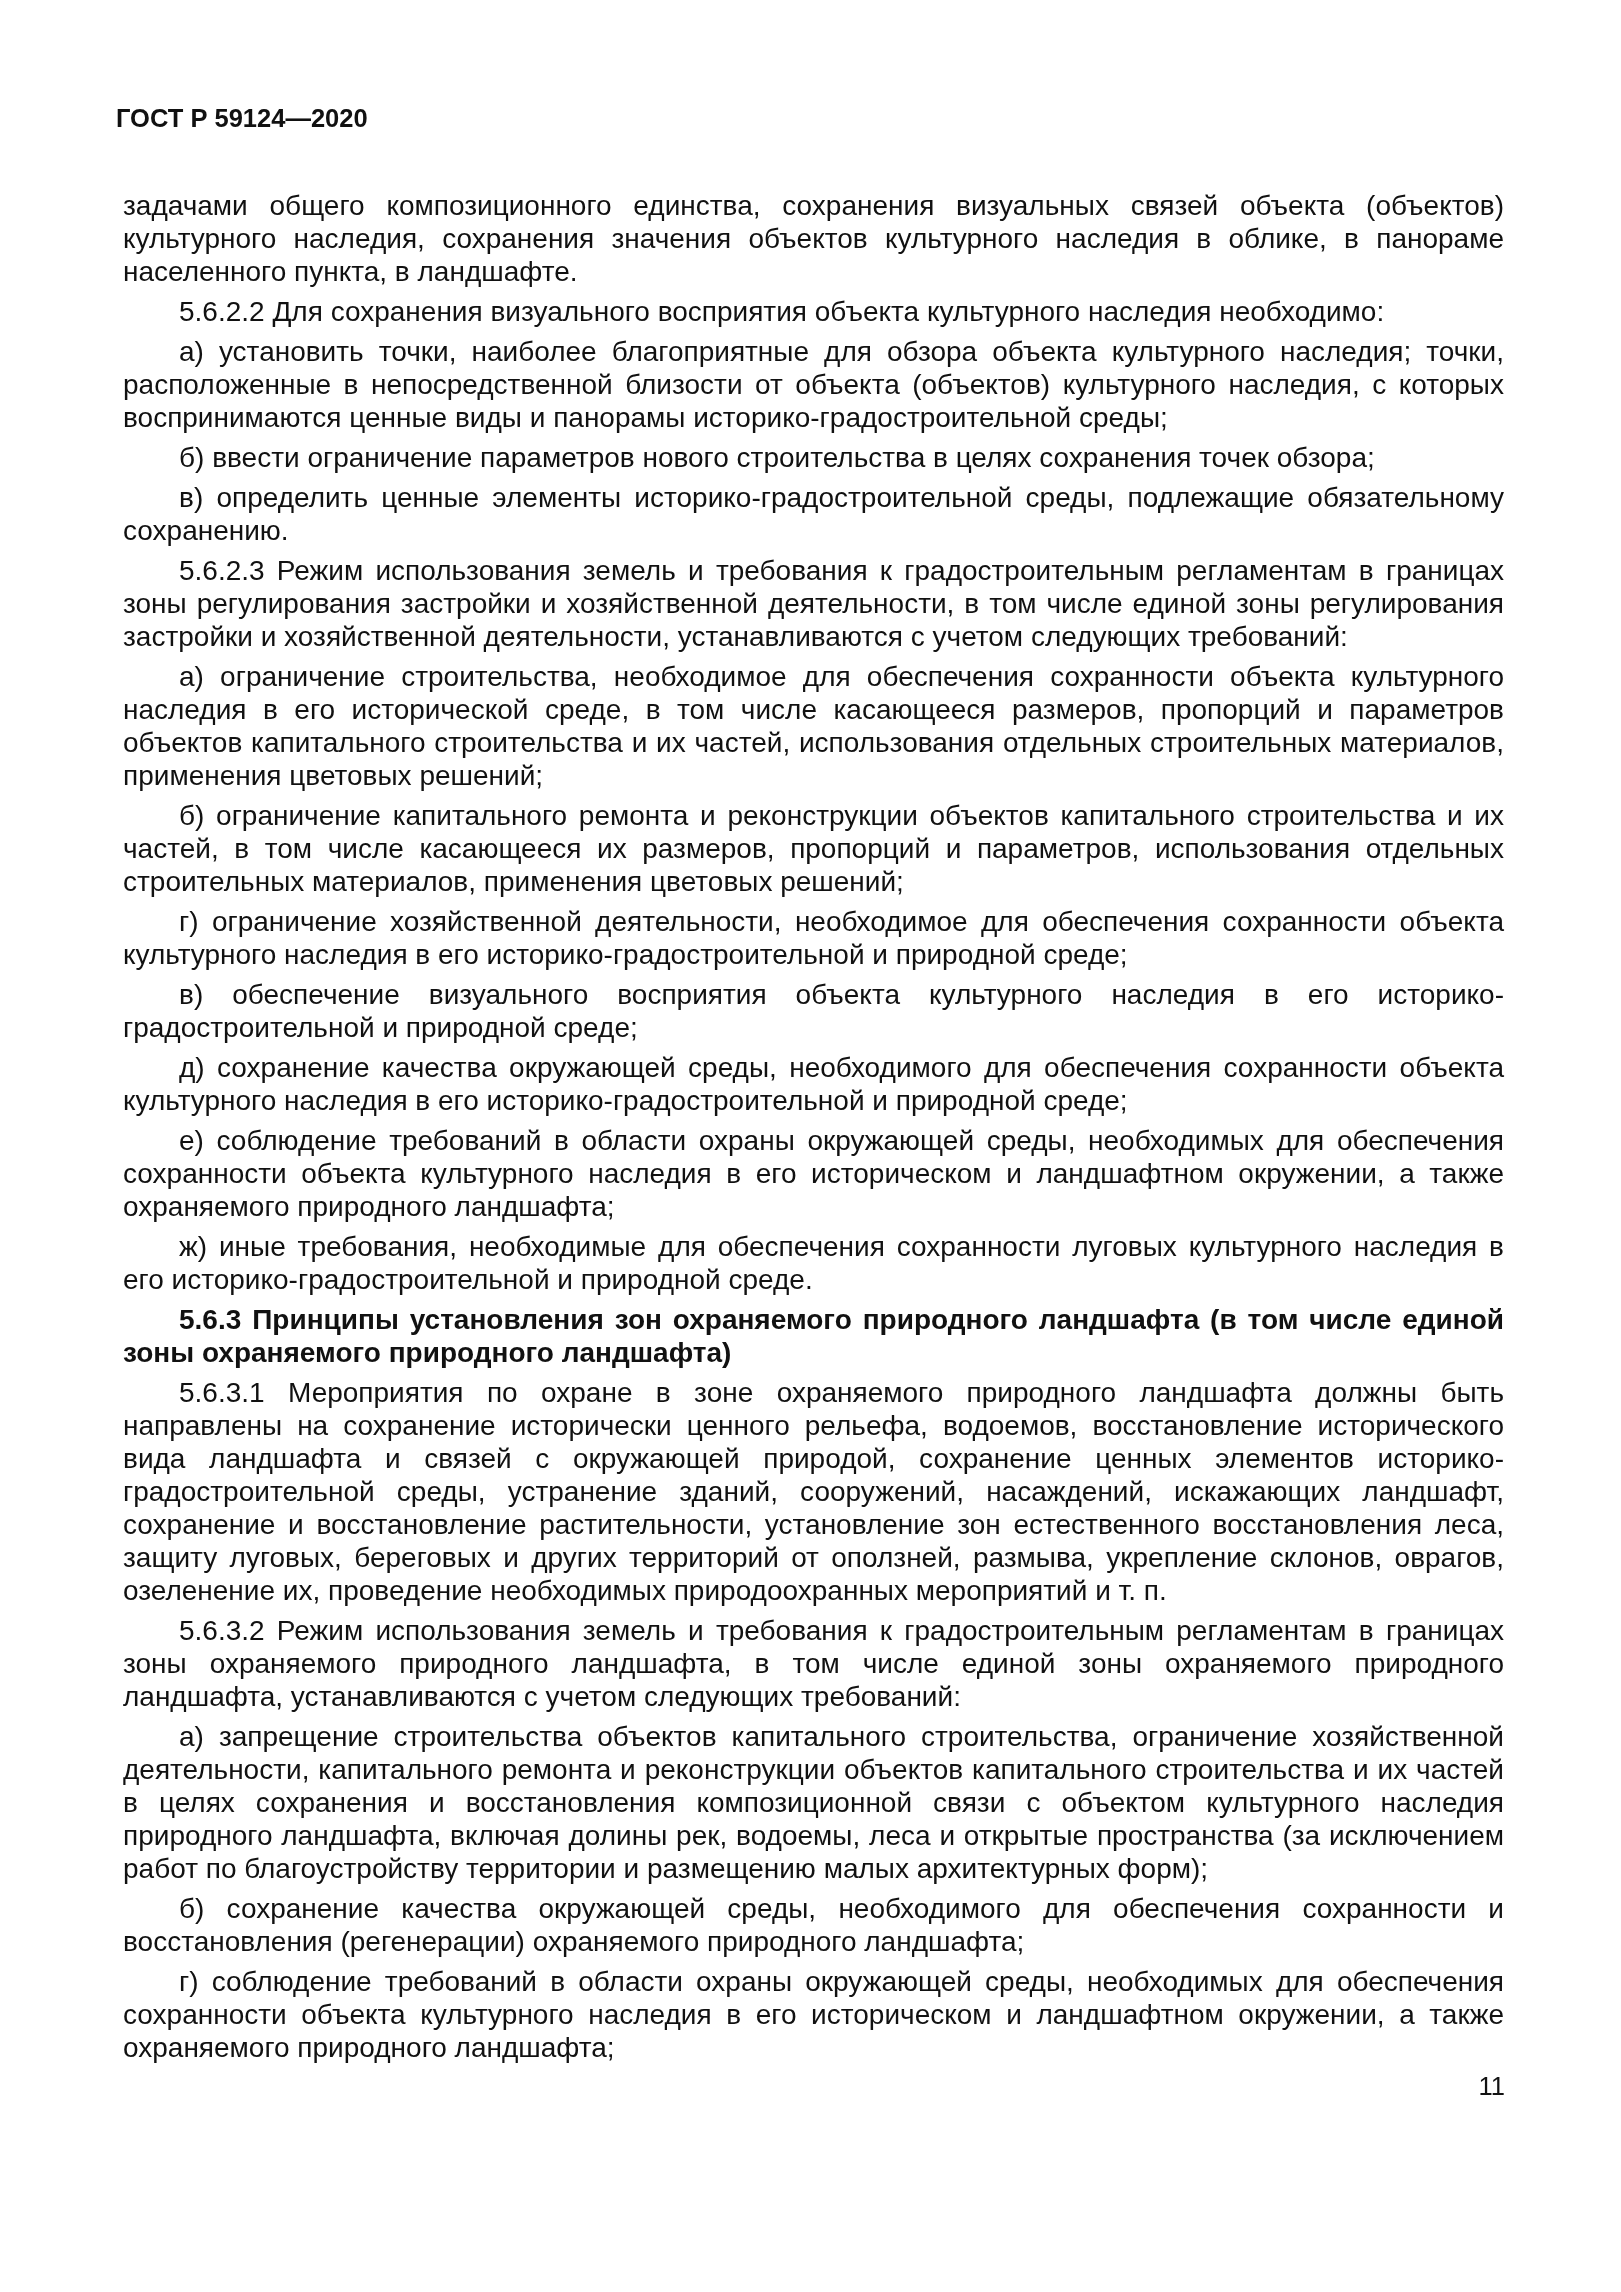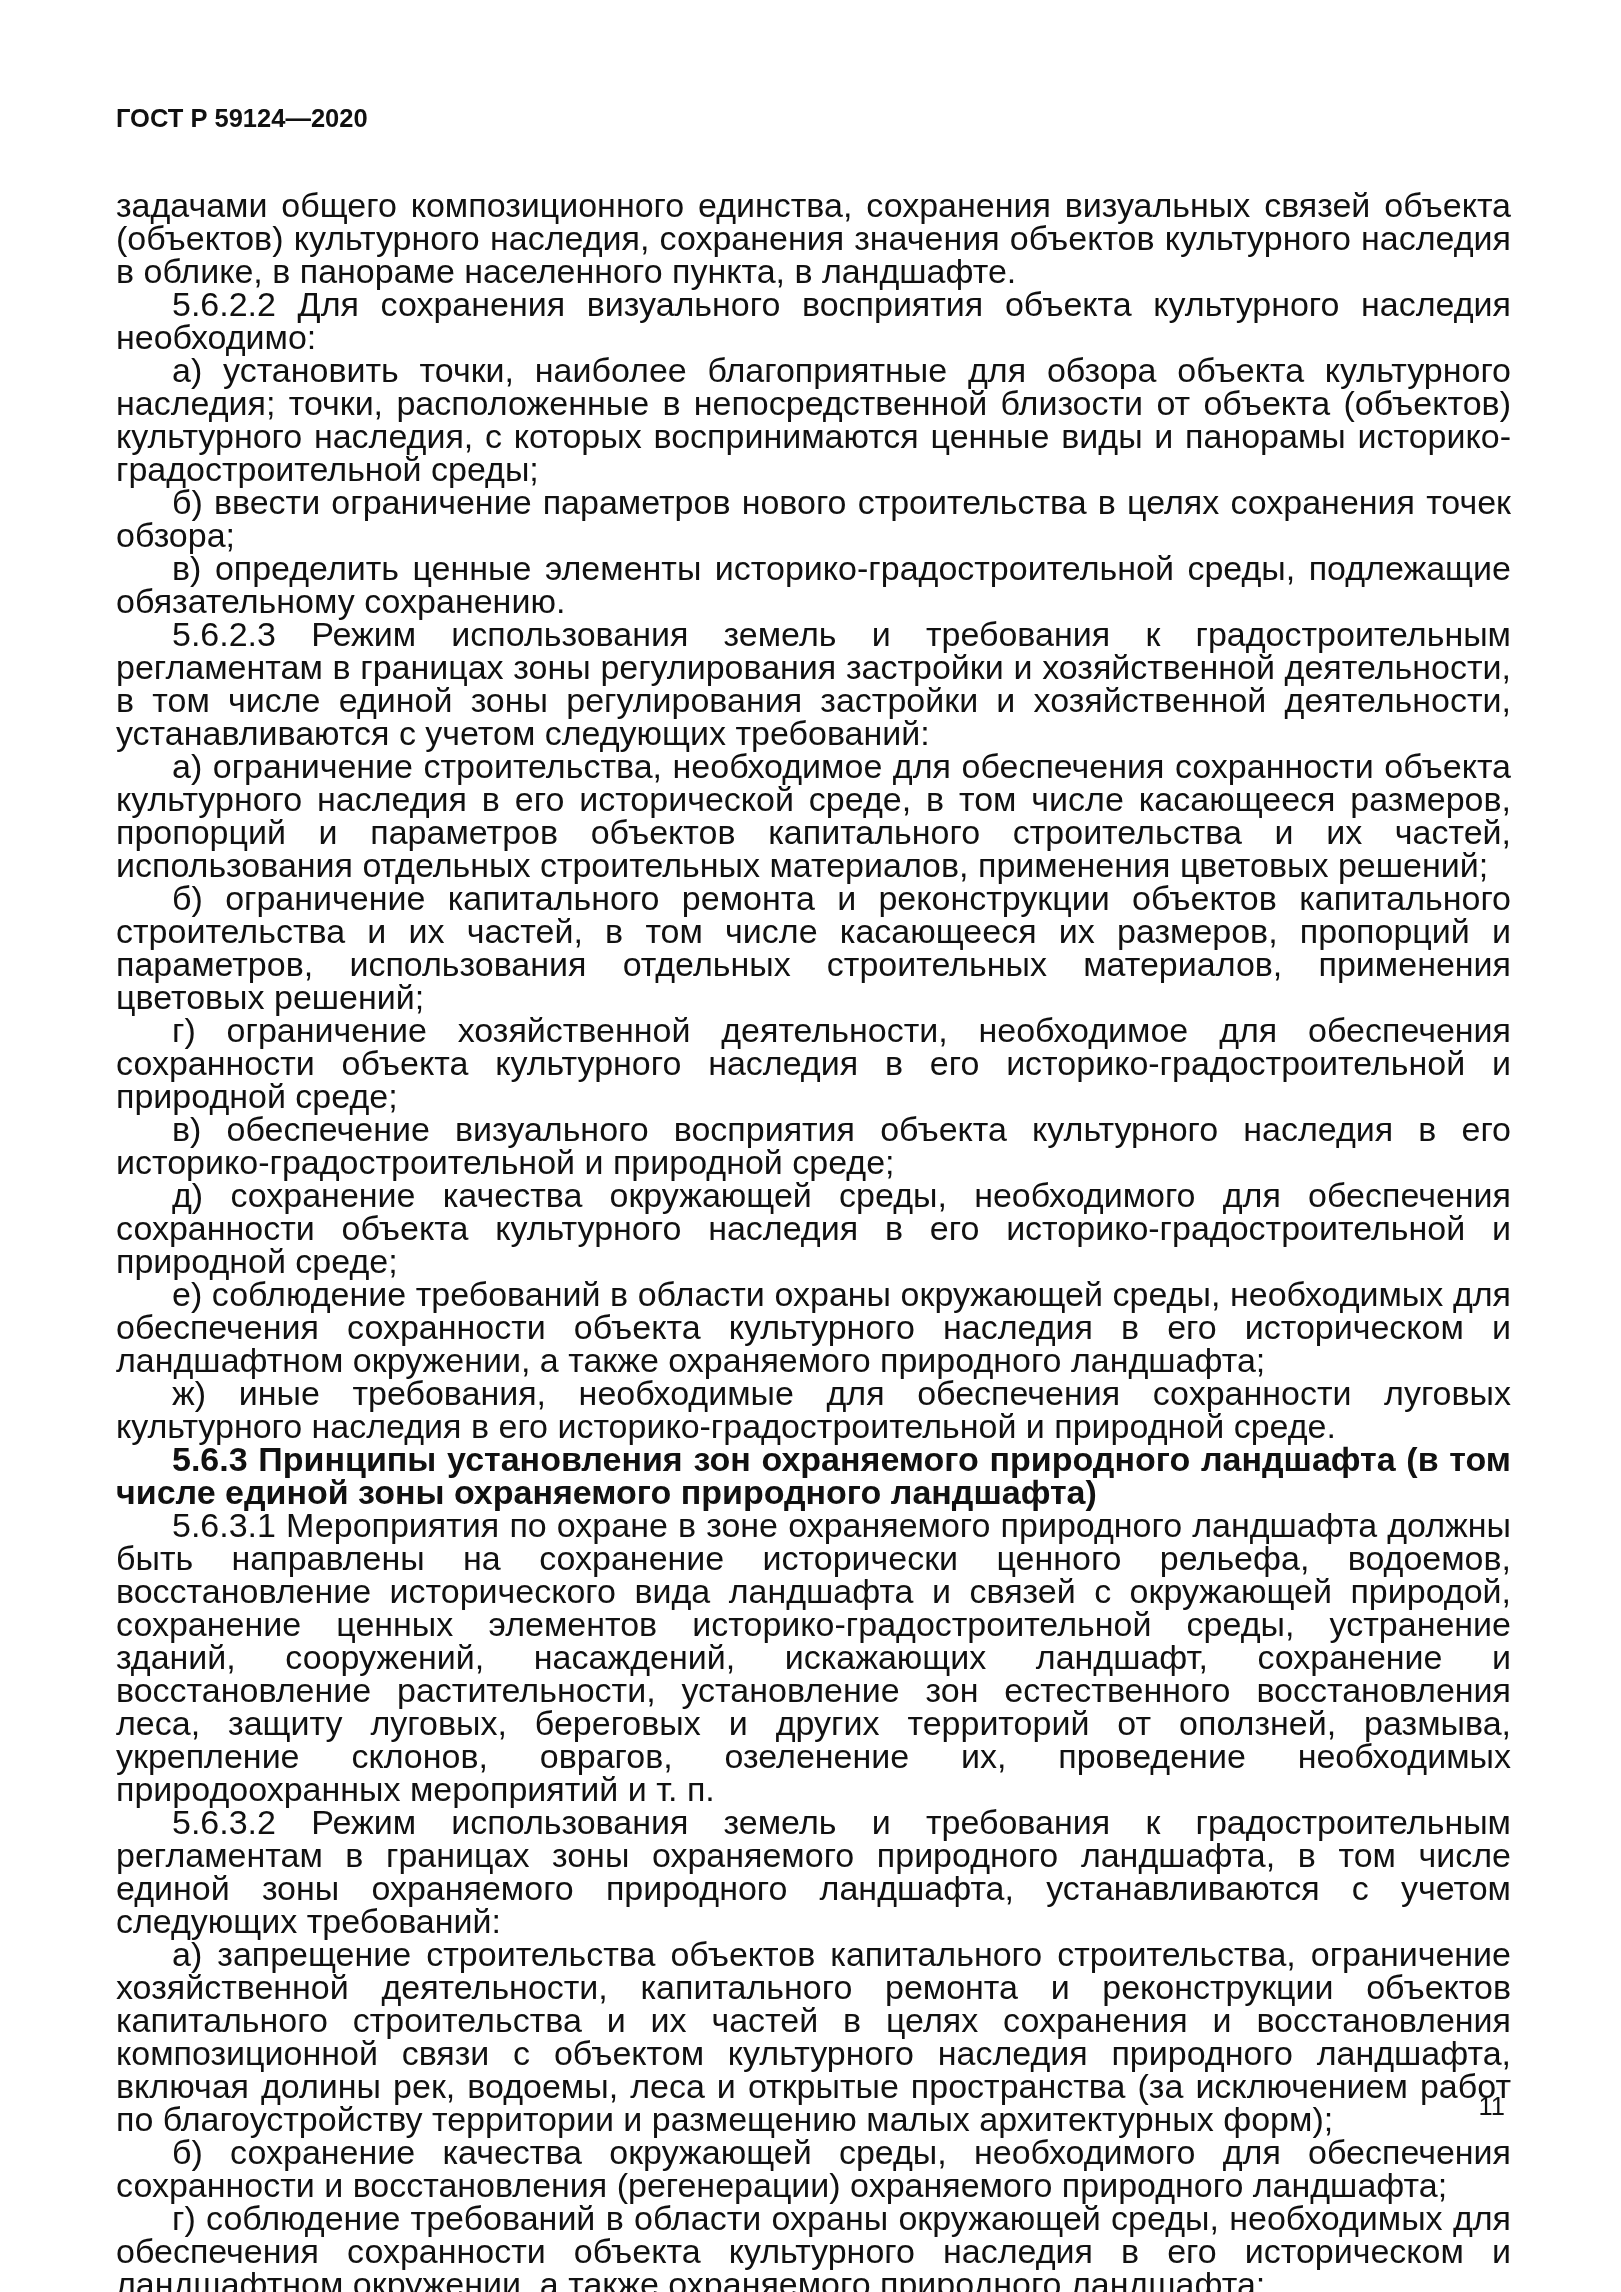--- a/index.html
+++ b/index.html
@@ -18,36 +18,36 @@
     color: #111111;
   }
   .doc-header {
     text-align: left;
     font-weight: bold;
     font-size: 25.5px;
     line-height: 1.2;
     margin-bottom: 55px;
   }
   .body-text p {
-    margin: 0;
-    font-size: 34px;
+    margin: 7px;
+    font-size: 28px;
     line-height: 33px;
     text-align: justify;
     text-justify: inter-word;
   }
   .body-text p.indent {
     text-indent: 56px;
   }
   .body-text p.bold {
     font-weight: bold;
   }
   .page-number {
     position: absolute;
     right: 116px;
-    bottom: 172px;
+    bottom: 192px;
     font-size: 25.5px;
   }
 </style>
 </head>
 <body>
 
 <div class="page">
   <div class="doc-header">ГОСТ Р 59124—2020</div>
 
   <div class="body-text">

